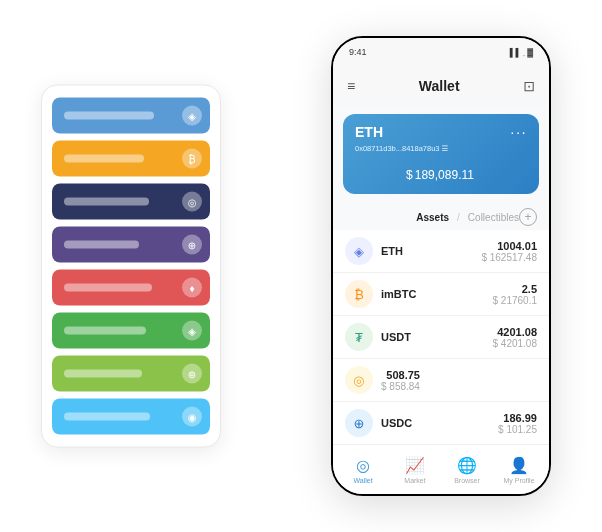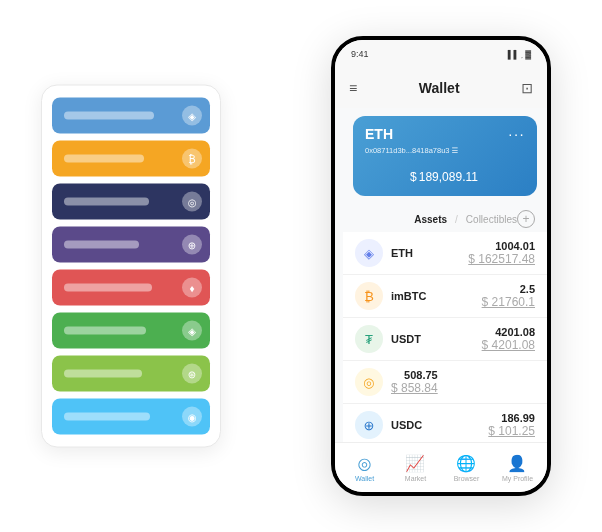--- a/index.html
+++ b/index.html
@@ -84,21 +84,21 @@
     
     .phone {
       position: absolute;
       right: 30px;
       top: 50%;
       transform: translateY(-50%);
       width: 220px;
       height: 460px;
       background: #ffffff;
       border-radius: 32px;
-      border: 4px solid #000000;
+      border: 2px solid #000000;
       box-shadow: 0 8px 40px rgba(0,0,0,0.15);
       overflow: hidden;
       z-index: 2;
       display: flex;
       flex-direction: column;
     }
 
     .phone-status-bar {
       height: 28px;
       background: #f8f8f8;
@@ -137,21 +137,20 @@
     .hamburger-icon, .expand-icon {
       font-size: 14px;
       color: #555;
     }
 
     .phone-content {
       flex: 1;
       overflow-y: auto;
       background: #f8f9fa;
       scrollbar-width: none;
-      padding-left: 8px;
     }
     .phone-content::-webkit-scrollbar { display: none; }
 
     
     .eth-card {
       margin: 8px 10px;
       background: linear-gradient(135deg, #4A9FD5 0%, #2B7FC4 100%);
       border-radius: 12px;
       padding: 10px 12px;
       color: white;
@@ -267,23 +266,22 @@
       text-align: right;
     }
 
     .asset-amount-primary {
       font-size: 11px;
       font-weight: 600;
       color: #222;
     }
 
     .asset-amount-secondary {
-      font-size: 12px;
+      font-size: 10px;
       color: #aaa;
-      text-decoration: underline;
     }
 
     
     .icon-eth { background: #ecf0ff; color: #627eea; }
     .icon-imbtc { background: #fff3e0; color: #f7931a; }
     .icon-usdt { background: #e8f5e9; color: #26a17b; }
     .icon-dai { background: #fff8e1; color: #f5a623; }
     .icon-usdc { background: #e3f2fd; color: #2775ca; }
 
     

